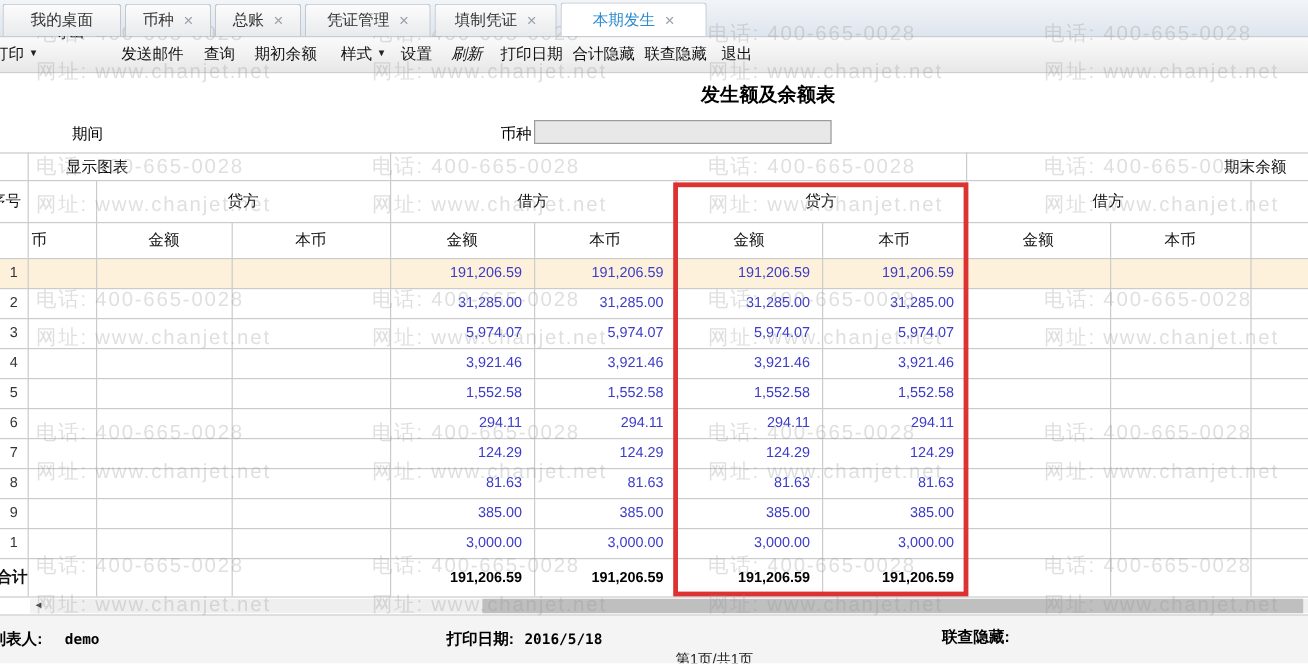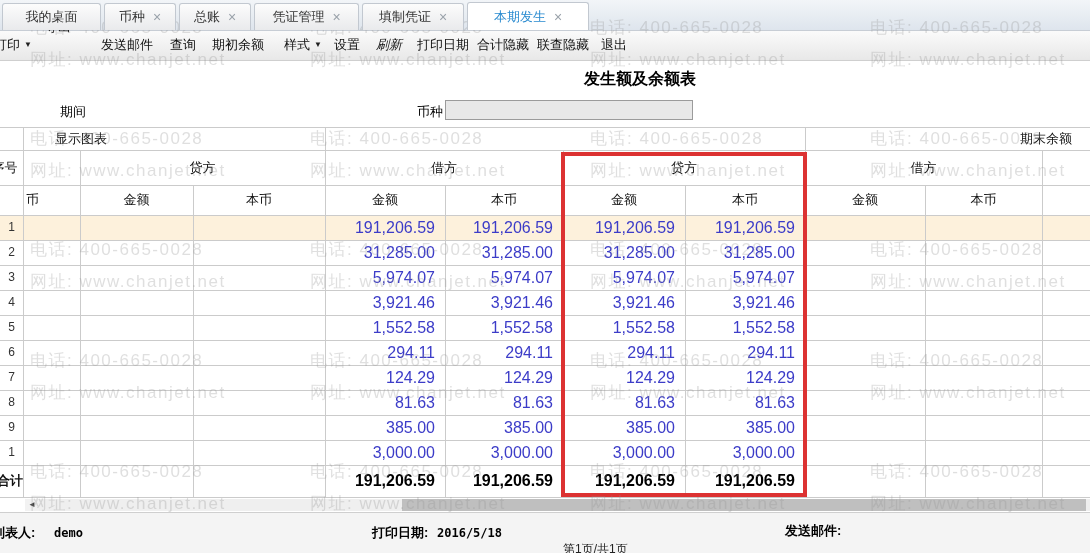--- a/index.html
+++ b/index.html
@@ -27,21 +27,21 @@
   .flabel{position:absolute;top:103px;font-size:13px;color:#000;z-index:6;}
   .finput{position:absolute;top:100px;height:20px;box-sizing:border-box;background:#e8e8e8;
           border:1px solid #9b9b9b;font-size:13px;color:#333;line-height:18px;padding-left:5px;z-index:6;overflow:hidden;}
 
   
   #tlayer{position:absolute;inset:0;z-index:6;}
   .hl{position:absolute;height:1px;background:#cbcbcb;}
   .vl{position:absolute;width:1px;background:#cbcbcb;}
   .hc{position:absolute;font-size:13px;color:#111;text-align:center;overflow:hidden;white-space:nowrap;}
   .seqc{position:absolute;font-size:12px;color:#333;text-align:center;}
-  .num{position:absolute;font-size:16px;color:#3c3cc8;text-align:right;padding-right:10px;box-sizing:border-box;white-space:nowrap;}
+  .num{position:absolute;font-size:12px;color:#3c3cc8;text-align:right;padding-right:10px;box-sizing:border-box;white-space:nowrap;}
   .num.tot{color:#000;font-weight:bold;}
   .creamrow{position:absolute;background:#fdf1dc;}
   .redbox{position:absolute;border:4px solid #dc3232;box-sizing:border-box;z-index:10;pointer-events:none;}
 
   
   .wmline{position:absolute;font-size:17px;color:rgba(150,150,150,0.30);letter-spacing:1.5px;
           white-space:nowrap;z-index:20;pointer-events:none;}
 
   
   .sb-track{position:absolute;left:25px;top:499px;width:1065px;height:12px;background:#efefef;z-index:6;}
@@ -216,21 +216,21 @@
   <div class="sb-thumb"></div>
   <div class="sb-btn">
     <span>◄</span>
   </div>
 
   <div class="footer-bg"></div>
   <span class="ftext" style="left:-8px;top:524px;">制表人:</span>
   <span class="ftext fval" style="left:54px;top:526px;">demo</span>
   <span class="ftext" style="left:372px;top:524px;">打印日期:</span>
   <span class="ftext fval" style="left:437px;top:526px;">2016/5/18</span>
-  <span class="ftext" style="left:785px;top:522px;">发送邮件:</span>
+  <span class="ftext" style="left:785px;top:522px;">联查隐藏:</span>
   <span class="fpage" style="left:563px;top:541px;">第1页/共1页</span>
 
   <div id="wm">
       <div class="wmline" style="left: 30px; top: 16px;">电话: 400-665-0028</div>
       <div class="wmline" style="left: 30px; top: 48px;">网址: www.chanjet.net</div>
       <div class="wmline" style="left: 310px; top: 16px;">电话: 400-665-0028</div>
       <div class="wmline" style="left: 310px; top: 48px;">网址: www.chanjet.net</div>
       <div class="wmline" style="left: 590px; top: 16px;">电话: 400-665-0028</div>
       <div class="wmline" style="left: 590px; top: 48px;">网址: www.chanjet.net</div>
       <div class="wmline" style="left: 870px; top: 16px;">电话: 400-665-0028</div>

